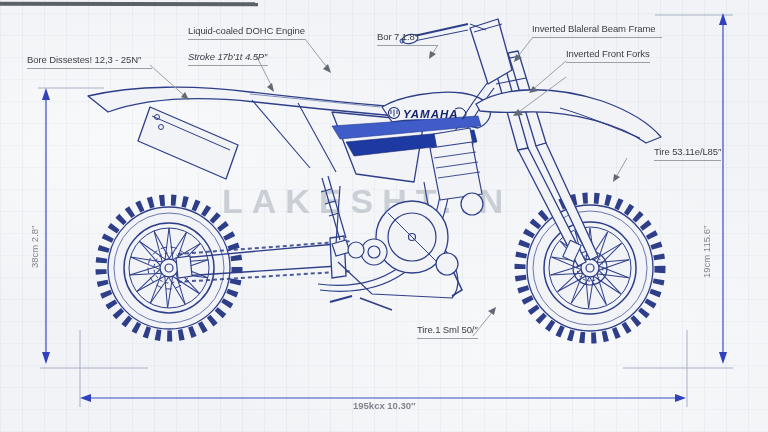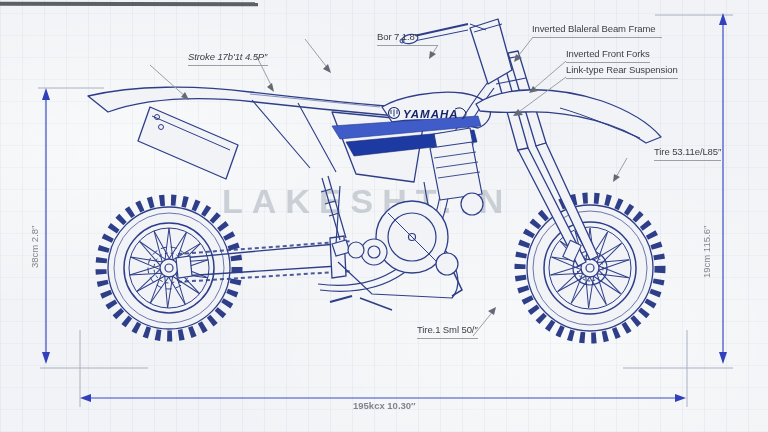--- a/index.html
+++ b/index.html
@@ -236,25 +236,26 @@
         <polygon points="46,88 42,100 50,100"></polygon>
         <polygon points="46,364 42,352 50,352"></polygon>
         <polygon points="723,13 719,25 727,25"></polygon>
         <polygon points="723,364 719,352 727,352"></polygon>
         <polygon points="80,398 91,394 91,402"></polygon>
         <polygon points="686,398 675,394 675,402"></polygon>
       </g>
     </g>
   </svg>
 
+  <div class="label" style="left:188px;top:26px;min-width:117px;">Liquid-coaled DOHC Engine</div>
   <div class="label" style="left:188px;top:52px;min-width:80px;font-style:italic;">Stroke 17b'1t 4.5P″</div>
+  <div class="label" style="left:27px;top:55px;min-width:125px;">Bore Dissestes! 12,3 - 25N″</div>
   <div class="label" style="left:377px;top:32px;min-width:61px;">Bor 7 1.8′″</div>
   <div class="label" style="left:532px;top:24px;min-width:130px;">Inverted Blaleral Beam Frame</div>
   <div class="label" style="left:566px;top:49px;min-width:82px;">Inverted Front Forks</div>
-  <div class="label" style="left:566px;top:65px;min-width:106px;">Link-type Rear Suspension</div>
   <div class="label" style="left:626px;top:147px;min-width:61px;margin-left:28px;">Tire 53.11e/L85″</div>
   <div class="label" style="left:417px;top:325px;min-width:56px;">Tire.1 Sml 50/″</div>
 
   <div class="dim" style="left:353px;top:400px;font-weight:bold;">195kcx 10.30″</div>
   <div class="dim vdim" style="left:29px;top:268px;">38cm 2.8″</div>
   <div class="dim vdim" style="left:701px;top:278px;">19cm 115.6″</div>
 
 </div>
 
 </body></html>

